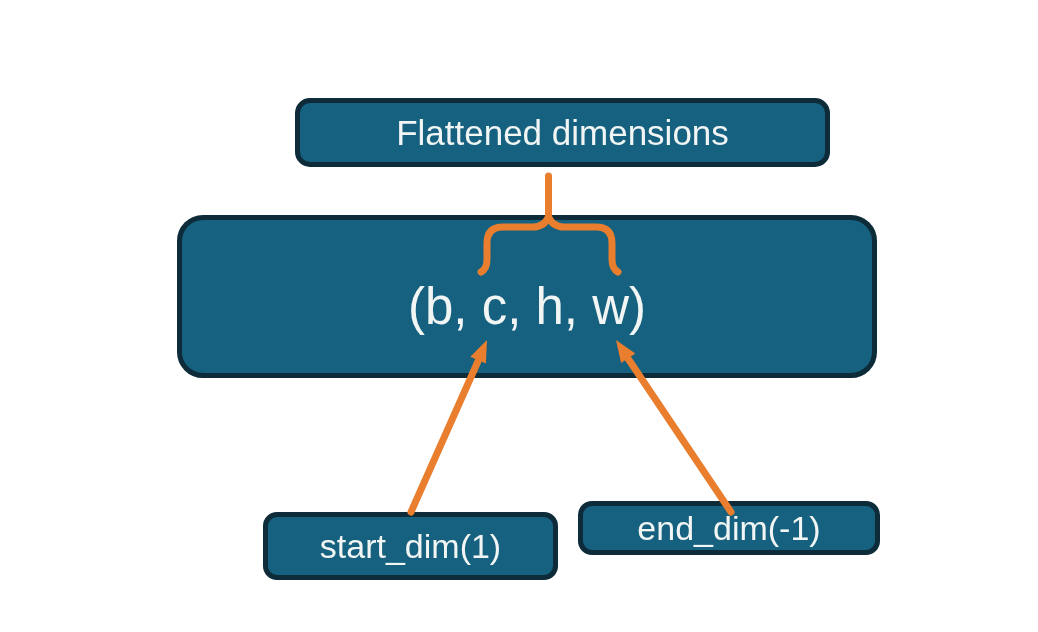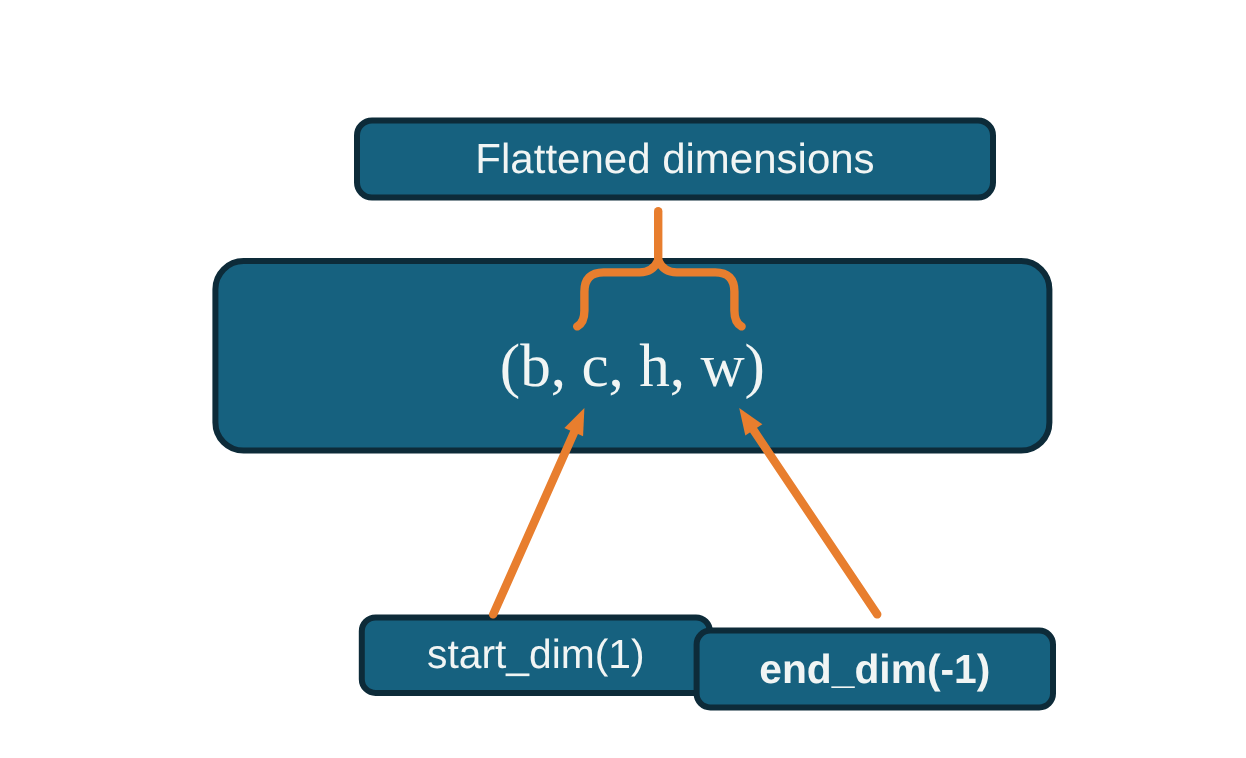--- a/index.html
+++ b/index.html
@@ -36,34 +36,32 @@
     width: 535px; height: 69px;
     border-radius: 15px;
     font-size: 35px;
   }
   .node--tensor {
     left: 177px; top: 215px;
     width: 700px; height: 163px;
     border-radius: 26px;
     font-size: 51px;
   }
-  .node--tensor .label { margin-top: 20px; font-family: Liberation Serif, serif; }
+  .node--tensor .label { margin-top: 20px; }
   .node--start {
     left: 263px; top: 512px;
     width: 295px; height: 68px;
     border-radius: 14px;
     font-size: 34px;
-    margin-left: 36px;
   }
   .node--end {
-    left: 578px; top: 523px;
-    width: 302px; height: 69px;
+    left: 578px; top: 501px;
+    width: 302px; height: 54px;
     border-radius: 14px;
     font-size: 34px;
-    font-weight: bold;
   }
   svg.overlay {
     position: absolute;
     left: 0; top: 0;
     width: 1038px; height: 632px;
     pointer-events: none;
   }
   .stroke-accent {
     stroke: var(--accent);
     fill: none;

